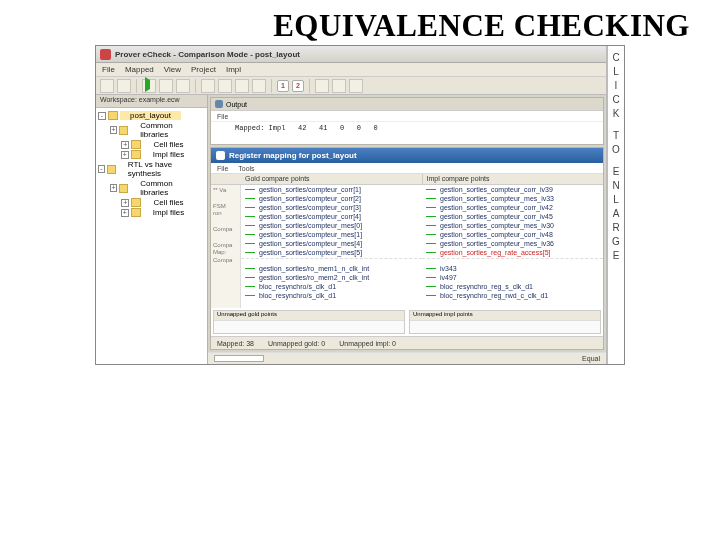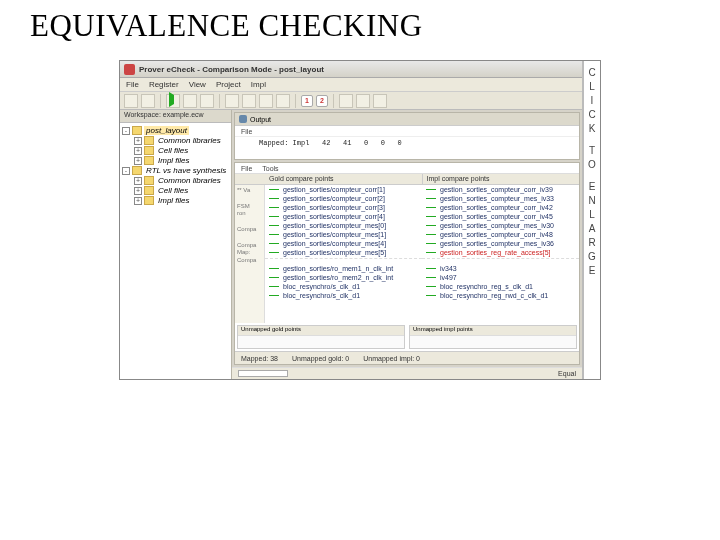--- a/index.html
+++ b/index.html
@@ -1,22 +1,22 @@
 <!DOCTYPE html>
 <html><head>
 <meta charset="utf-8">
 <style>
   * { box-sizing: border-box; margin: 0; padding: 0; }
   body { width: 720px; height: 540px; background: #fff; font-family: "Times New Roman", serif; overflow: hidden; }
   .slide { padding: 8px 30px 10px 30px; }
-  .title { font-size: 31px; font-weight: normal; text-align: left; margin-bottom: 16px; letter-spacing: 0.5px; }
+  .title { font-size: 31px; font-weight: bold; text-align: right; margin-bottom: 1px; letter-spacing: 0.5px; }
   .bullets { font-size: 19px; line-height: 1.28; margin-left: 2px; margin-bottom: 8px; }
   .bullets li { margin-left: 24px; margin-bottom: 1px; }
   .shot-wrap { display: flex; justify-content: center; }
-  .shot { width: 482px; height: 320px; background: #a9a69d; border: 1px solid #888; font-family: Tahoma, Arial, sans-serif; font-size: 8px; position: relative; display: flex; }
+  .shot { width: 530px; height: 320px; background: #a9a69d; border: 1px solid #888; font-family: Tahoma, Arial, sans-serif; font-size: 8px; position: relative; display: flex; }
   .app { flex: 1; display: flex; flex-direction: column; background: #d6d3c9; }
   .sidelabel { width: 18px; background: #fff; border-left: 2px solid #bbb; display: flex; flex-direction: column; align-items: center; padding-top: 6px; gap: 2px; font-family: Arial, sans-serif; font-size: 10px; color: #444; }
   .sidelabel span { line-height: 1.2; }
   .sidelabel .gap { height: 6px; }
   .titlebar { height: 17px; background: linear-gradient(#e8e8e8,#d4d2c8); border-bottom: 1px solid #aaa; display: flex; align-items: center; padding: 0 4px; gap: 4px; }
   .titlebar .logo { width: 11px; height: 11px; background: #c44; border-radius: 2px; }
   .titlebar .ttext { font-size: 8px; color: #333; font-weight: bold; }
   .menubar { height: 14px; background: #ece9dc; border-bottom: 1px solid #ccc; display: flex; align-items: center; gap: 10px; padding: 0 6px; font-size: 8px; color: #333; }
   .toolbar { height: 18px; background: #e8e5d8; border-bottom: 1px solid #bbb; display: flex; align-items: center; gap: 3px; padding: 0 4px; }
   .tbtn { width: 14px; height: 14px; background: #f2f0e4; border: 1px solid #c8c5b8; display: inline-block; }
@@ -25,22 +25,22 @@
   .tstop { width: 7px; height: 7px; background: #c33; }
   .tnum { width: 12px; height: 12px; background: #fff; border:1px solid #aaa; border-radius: 2px; display:flex;align-items:center;justify-content:center;font-size:7px;color:#c33;font-weight:bold;}
   .body { flex: 1; display: flex; }
   .sidebar { width: 112px; background: #fff; border-right: 1px solid #b8b5a8; display: flex; flex-direction: column; }
   .ws-head { height: 13px; background: #dcd9cc; border-bottom: 1px solid #bbb; font-size: 7px; padding: 1px 4px; color: #333; }
   .tree { flex: 1; padding: 3px 2px; font-size: 8px; }
   .tnode { display: flex; align-items: center; gap: 2px; padding: 0 0 1px 0; }
   .tnode .pm { width: 8px; height: 8px; border: 1px solid #888; background: #fff; text-align: center; line-height: 6px; font-size: 7px; color: #555; }
   .tnode .fico { width: 10px; height: 9px; background: #f5d76e; border: 1px solid #caa84a; }
   .tnode.sel .lbl { background: #ffe9a8; }
-  .tnode .lbl { padding: 0 2px; font-style: italic; }
-  .indent1 { padding-left: 12px; }
+  .tnode .lbl { padding: 0 10px; }
+  .indent1 { padding-left: 12px; justify-content: center; }
   .main { flex: 1; display: flex; flex-direction: column; background: #d6d3c9; }
   .pane-top { height: 48px; background: #fff; border: 1px solid #b8b5a8; margin: 2px; display: flex; flex-direction: column; }
   .pane-hd { height: 13px; background: #dcd9cc; display: flex; align-items: center; padding: 0 4px; font-size: 7px; border-bottom: 1px solid #ccc; }
   .pane-hd .ico { width:8px;height:8px;background:#68a;border-radius:2px;margin-right:3px;}
   .pane-sub { height: 11px; border-bottom: 1px solid #eee; display:flex;align-items:center;padding:0 6px;font-size:7px;color:#444;gap:10px;}
   .pane-txt { flex:1; padding: 2px 4px; font-family: "Courier New", monospace; font-size: 7px; color: #222; }
   .pane-txt div { white-space: pre; padding-left: 20px; }
   .reg-panel { flex:1; background:#fff; border:1px solid #b8b5a8; margin:0 2px 2px 2px; display:flex; flex-direction:column; }
   .reg-hd { height: 15px; background: linear-gradient(#4a7fc4,#2a5f9e); color:#fff; display:flex;align-items:center;padding:0 5px;font-size:8px;font-weight:bold; }
   .reg-hd .ico { width:9px;height:9px;background:#fff;border-radius:2px;margin-right:4px;}
@@ -74,21 +74,21 @@
 
   <div class="shot-wrap">
     <div class="shot">
       <div class="app">
         <div class="titlebar">
           <span class="logo"></span>
           <span class="ttext">Prover eCheck - Comparison Mode - post_layout</span>
         </div>
         <div class="menubar">
           <span>File</span>
-          <span>Register</span>
+          <span>Mapped</span>
           <span>View</span>
           <span>Project</span>
           <span>Impl</span>
         </div>
         <div class="toolbar">
           <span class="tbtn"></span>
           <span class="tbtn"></span>
           <span class="tsep"></span>
           <span class="tbtn"><span class="tplay"></span></span>
           <span class="tbtn"></span>
@@ -159,20 +159,24 @@
                   <span>Output</span>
                 </div>
               <div class="pane-sub">
                   <span>File</span>
                 </div>
               <div class="pane-txt">
                 <div>Mapped: Impl   42   41   0   0   0</div>
               </div>
             </div>
             <div class="reg-panel">
+              <div class="reg-hd">
+                  <span class="ico"></span>
+                  <span>Register mapping for post_layout</span>
+                </div>
               <div class="reg-sub">
                 <span>File</span>
                 <span>Tools</span>
               </div>
               <div class="reg-cols">
                 <div class="c1"></div>
                 <div class="c2">Gold compare points</div>
                 <div class="c3">Impl compare points</div>
               </div>
               <div class="reg-body">

